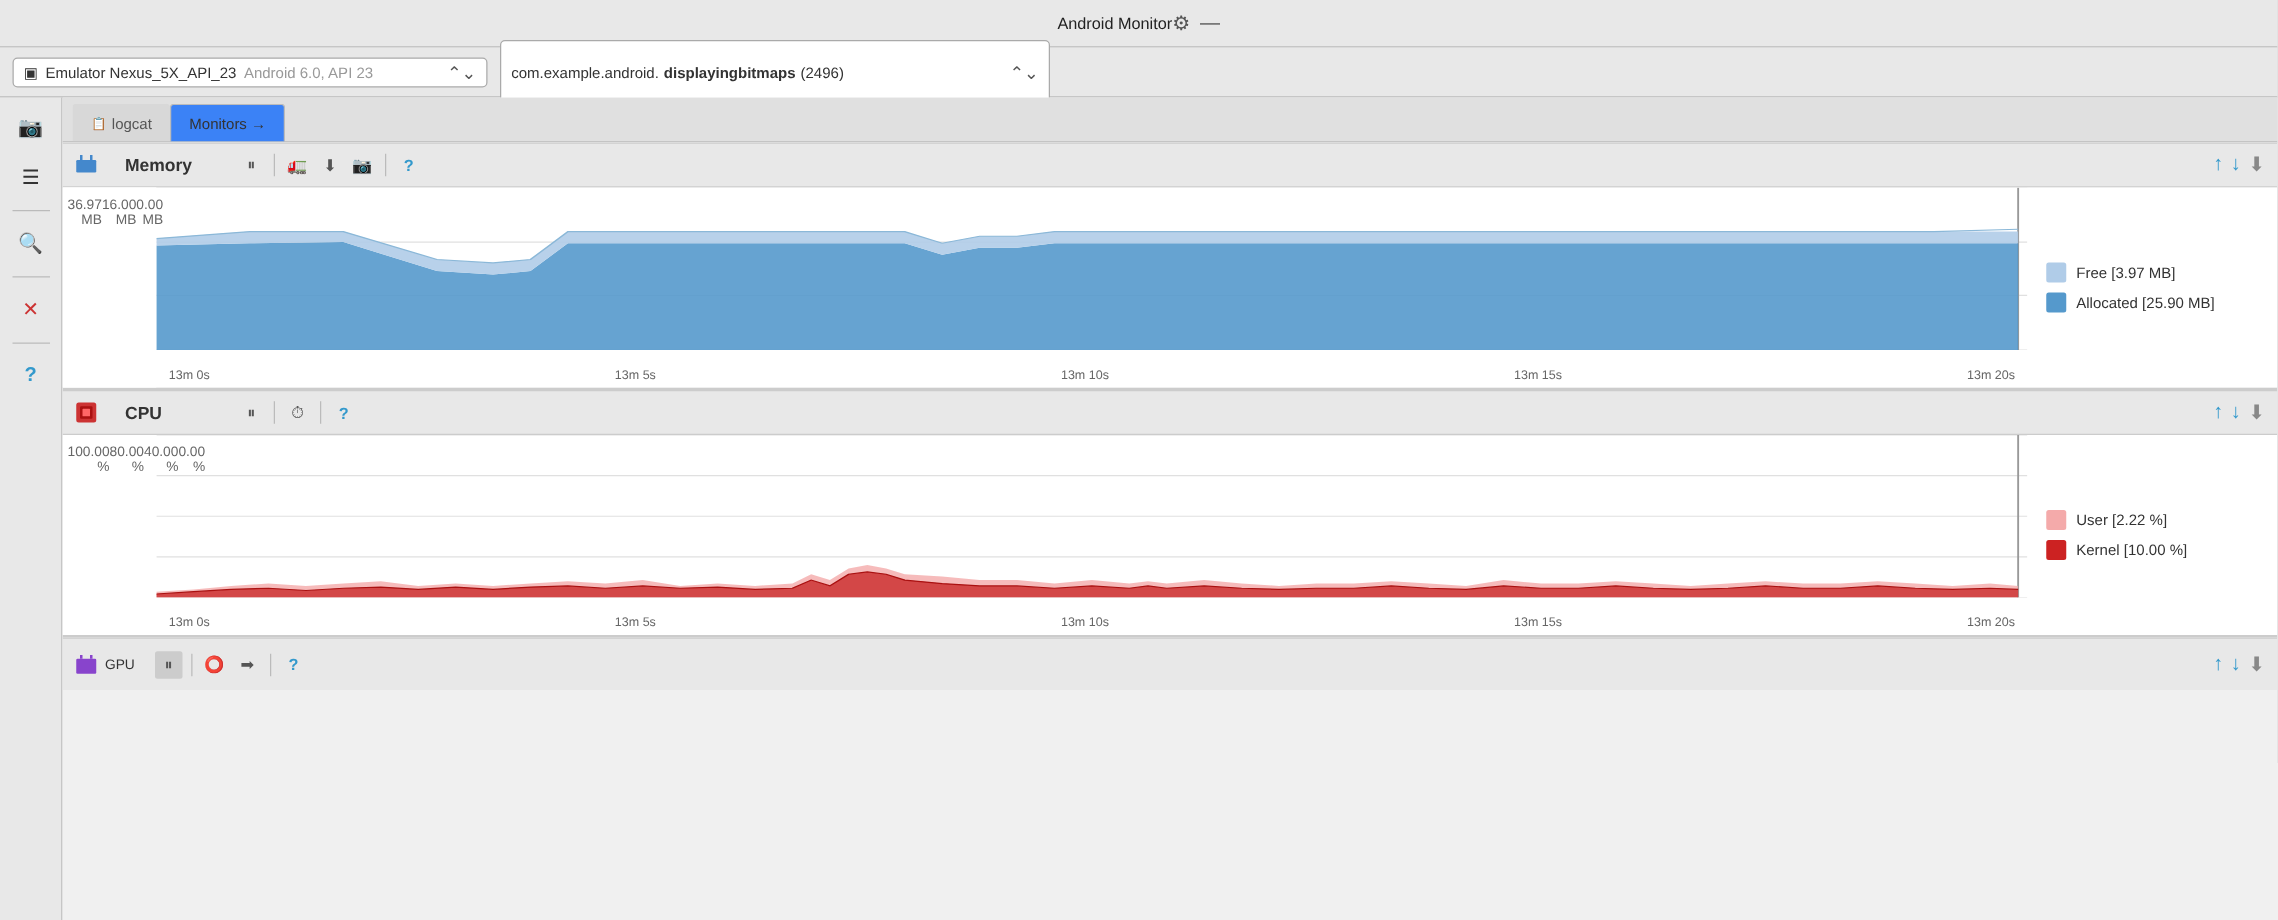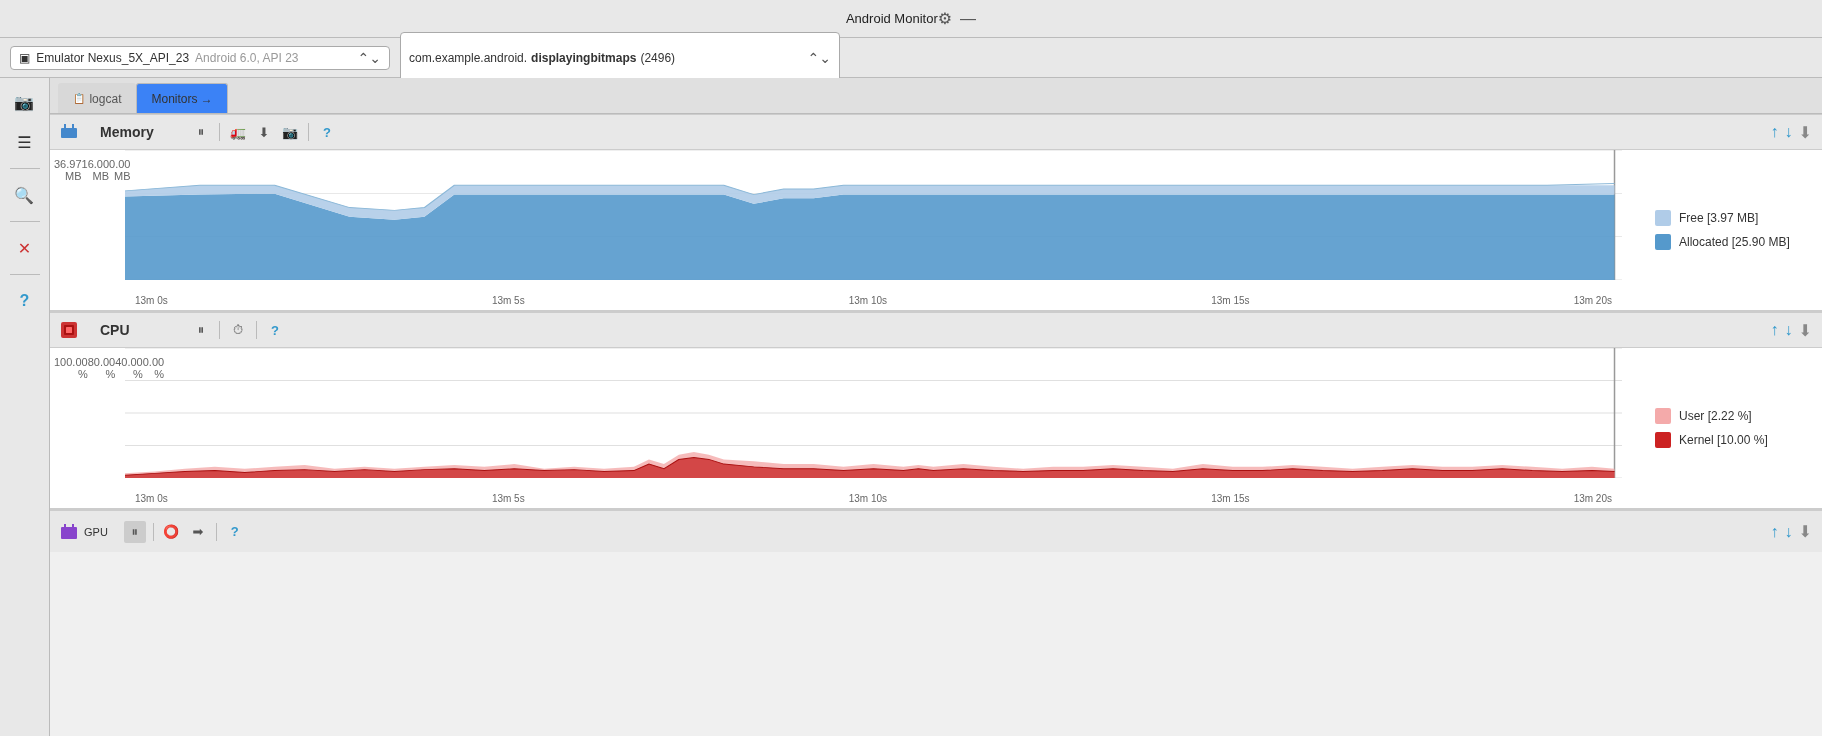--- a/index.html
+++ b/index.html
@@ -221,21 +221,20 @@
       flex-direction: column;
       justify-content: center;
       padding: 10px 15px;
       gap: 8px;
       font-size: 12px;
     }
     .legend-item {
       display: flex;
       align-items: center;
       gap: 8px;
-      margin-left: 18px;
     }
     .legend-color {
       width: 16px;
       height: 16px;
       border-radius: 2px;
     }
 
     
     .gpu-section {
       background: #e8e8e8;

